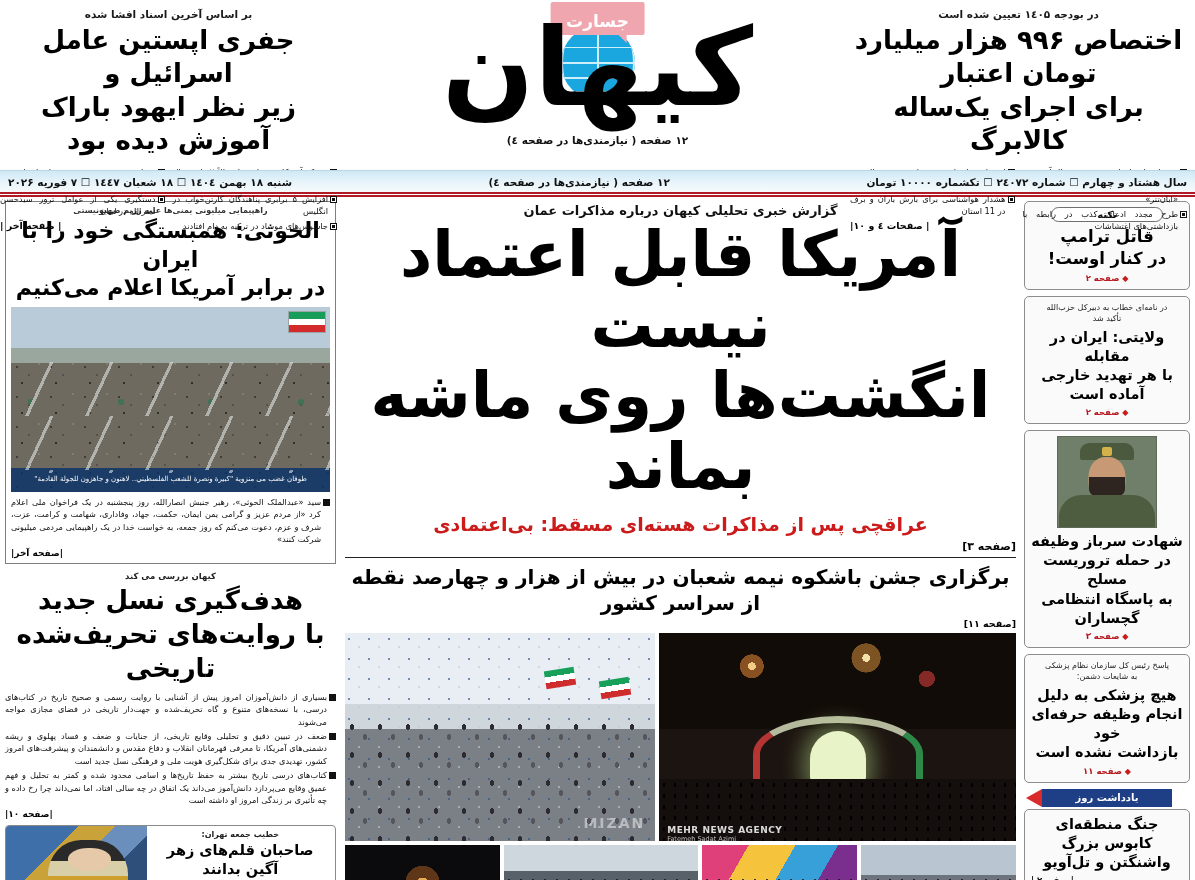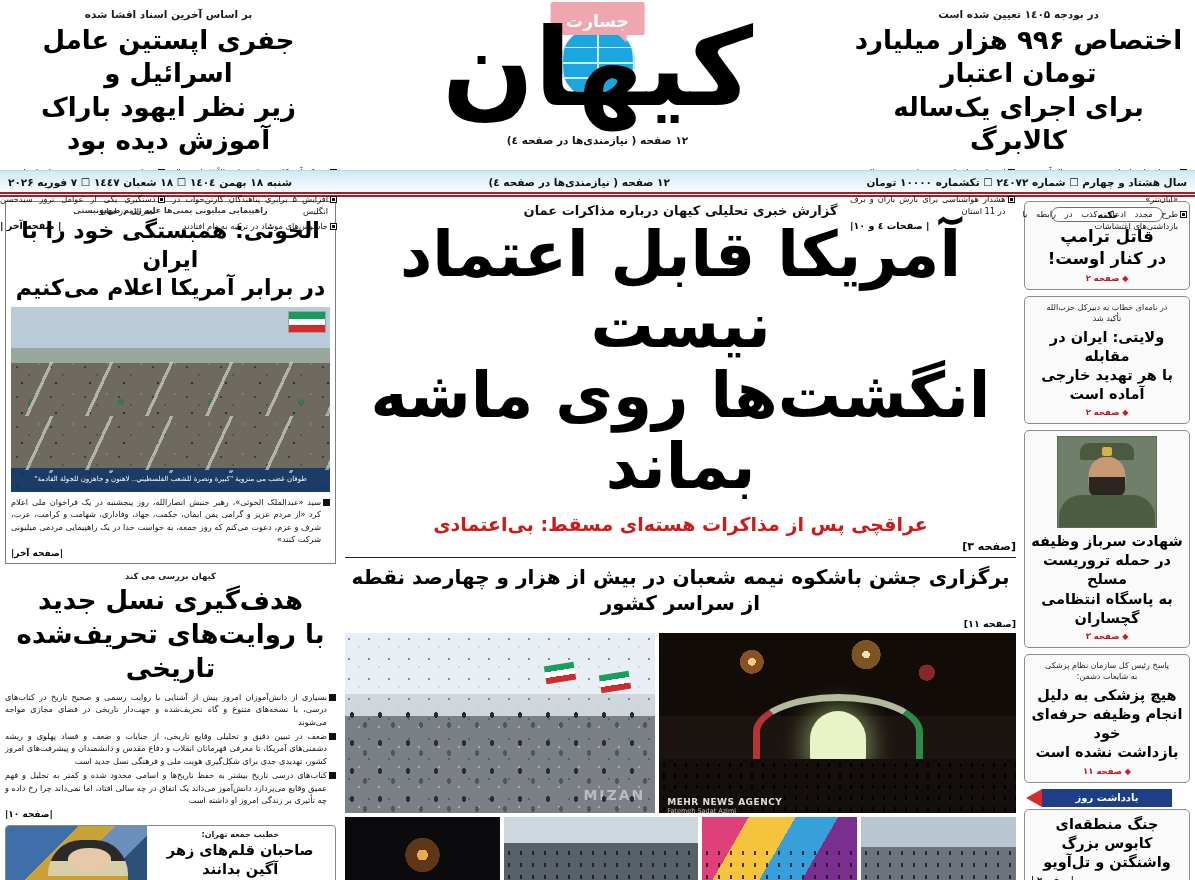--- a/index.html
+++ b/index.html
@@ -225,21 +225,21 @@
     font-size:19px; line-height:1.38; margin-top:9px;
   }
   .center-ref{ font-size:11px; font-weight:700; color:#000; text-align:right; margin-top:3px; }
   .hr-dark{ border-top:1.5px solid #222; margin:4px 0 6px 0; }
   .center-head2{
     text-align:center; font-weight:900; color:#000; font-size:20px; line-height:1.3;
   }
   .center-ref2{ font-size:9.5px; font-weight:700; color:#000; text-align:right; margin-top:2px; }
 
   .collage{ margin-top:4px; display:flex; flex-direction:column; gap:4px; }
-  .collage-row1{ display:flex; gap:4px; height:180px; }
+  .collage-row1{ display:flex; gap:4px; height:208px; }
   .collage-row2{ display:flex; gap:4px; height:100px; }
   .ph{ position:relative; overflow:hidden; }
   .ph-label{
     position:absolute; bottom:6px; left:8px; color:rgba(255,255,255,.85);
     font-size:9px; font-weight:700; letter-spacing:.5px;
   }
   .ph-label.mizan{ left:auto; right:10px; bottom:10px; font-size:14px; letter-spacing:2px; opacity:.55; }
   .ph-sub{ position:absolute; bottom:-2px; left:8px; color:rgba(255,255,255,.7); font-size:6.5px; }
 
   .ph-fireworks{

